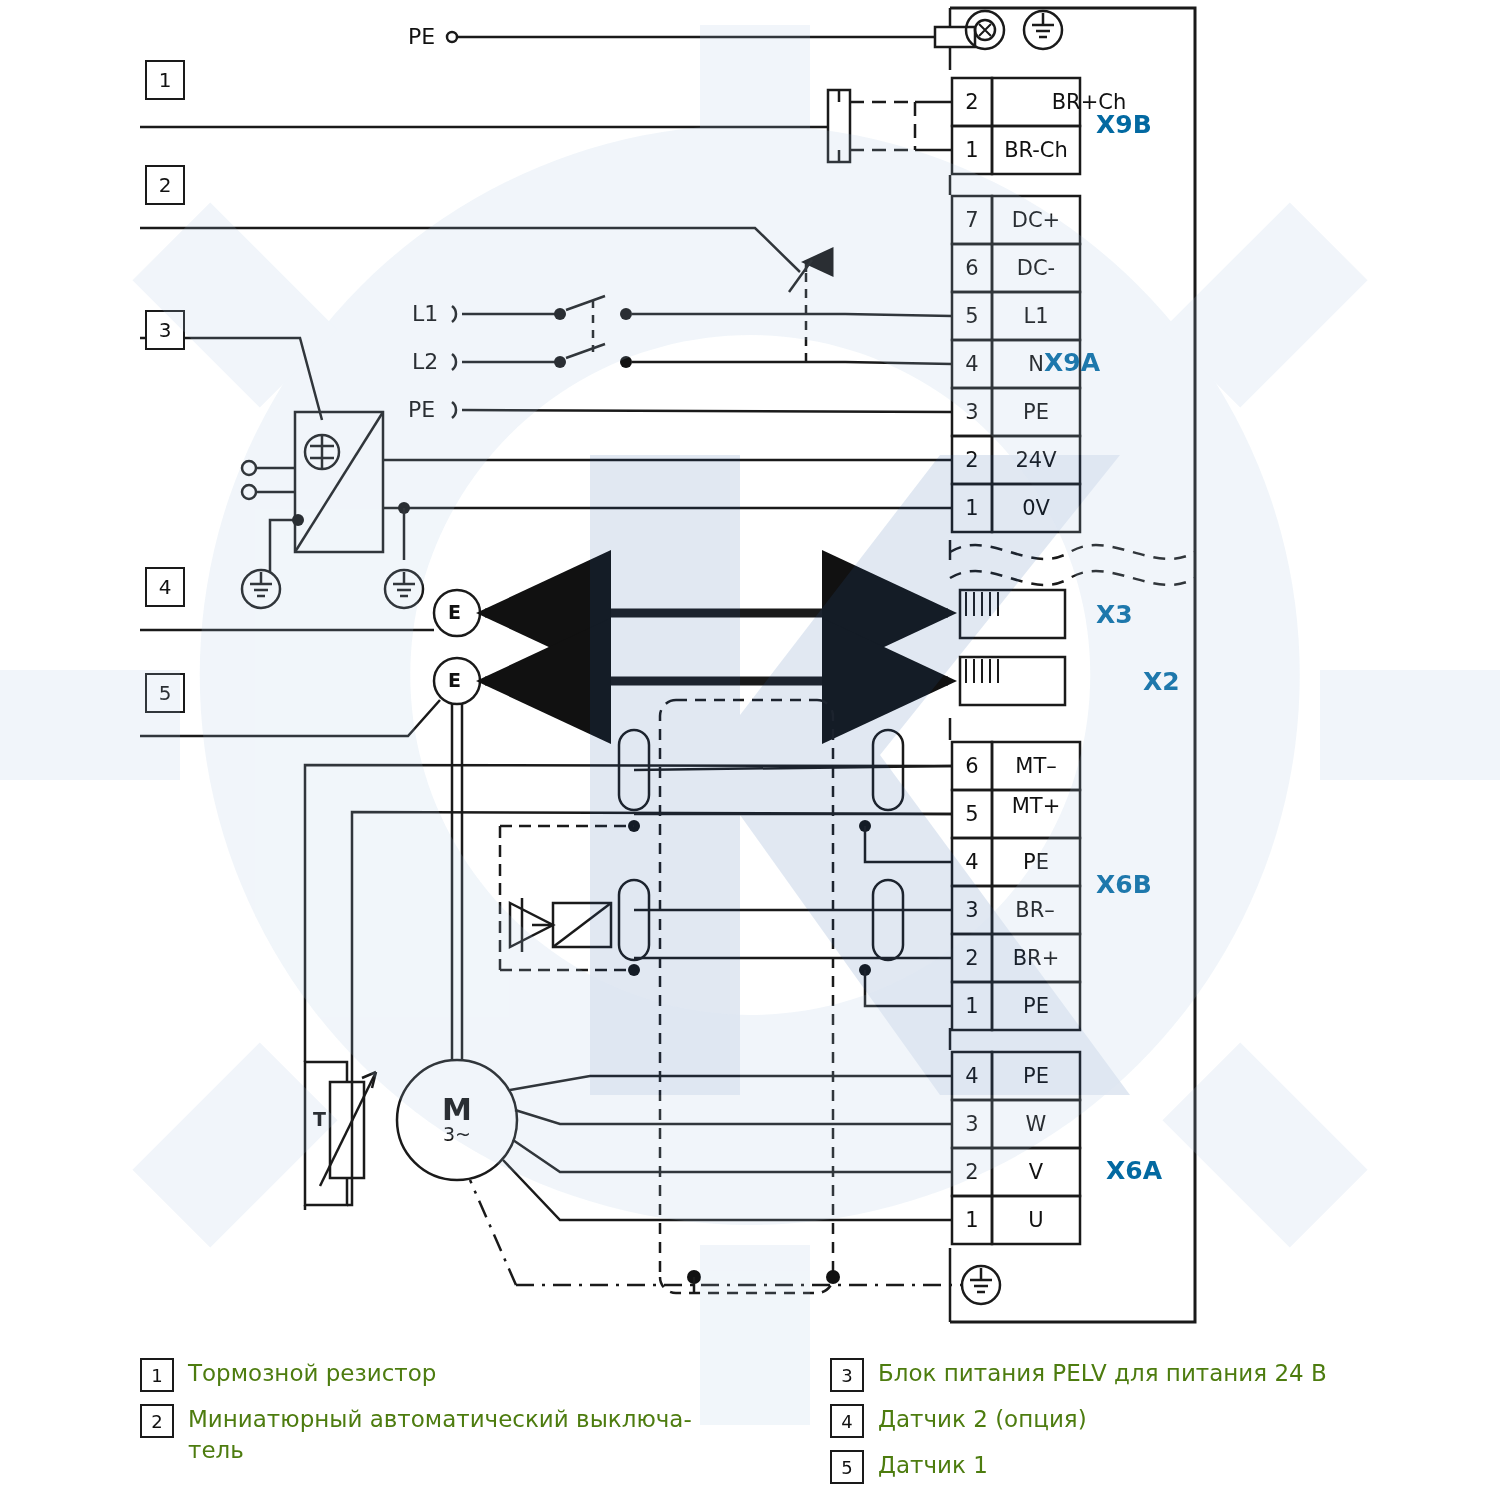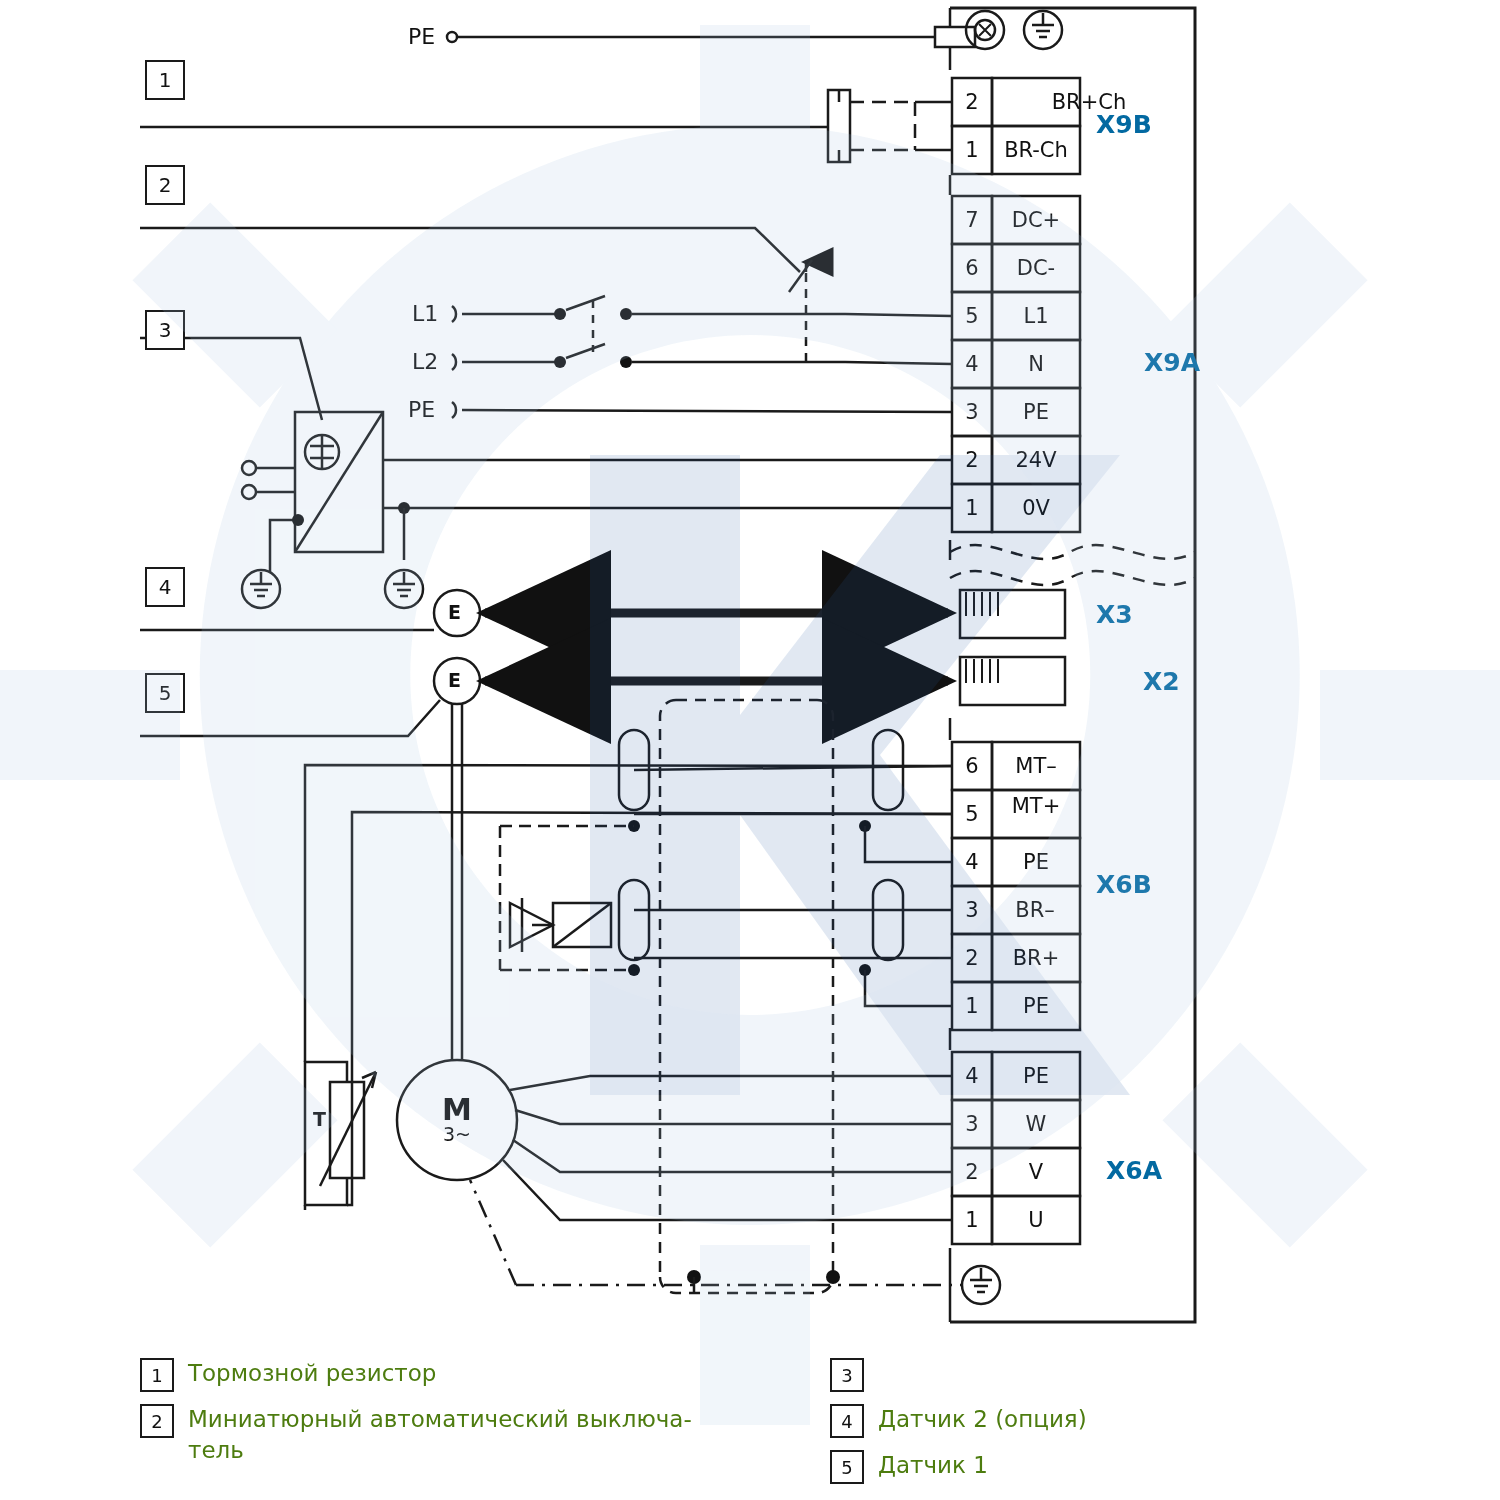--- a/index.html
+++ b/index.html
@@ -327,21 +327,21 @@
     </div>
   <div class="tname" style="left:992px;top:436px;width:88px;height:48px;">
       <span class="termlabel">24V</span>
     </div>
   <div class="tnum" style="left:952px;top:484px;width:40px;height:48px;">
       <span class="termlabel">1</span>
     </div>
   <div class="tname" style="left:992px;top:484px;width:88px;height:48px;">
       <span class="termlabel">0V</span>
     </div>
-  <div class="grpname" style="left:1144px;top:348px;">X9A</div>
+  <div class="grpname" style="left:1044px;top:348px;">X9A</div>
 
   <div class="grpname" style="left:1096px;top:600px;">X3</div>
   <div class="grpname" style="left:1096px;top:667px;margin-left:47px;">X2</div>
 
   <div class="tnum" style="left:952px;top:742px;width:40px;height:48px;">
       <span class="termlabel">6</span>
     </div>
   <div class="tname" style="left:992px;top:742px;width:88px;height:48px;">
       <span class="termlabel">MT–</span>
     </div>
@@ -427,20 +427,21 @@
         <div class="legend-text">Тормозной резистор</div>
       </div>
       <div class="legend-row">
         <div class="legend-box">2</div>
         <div class="legend-text">Миниатюрный автоматический выключа-тель</div>
       </div>
     </div>
     <div class="legend-col" style="left:690px;width:600px;">
       <div class="legend-row">
         <div class="legend-box">3</div>
+        <div class="legend-text">Блок питания PELV для питания 24 В</div>
       </div>
       <div class="legend-row">
         <div class="legend-box">4</div>
         <div class="legend-text">Датчик 2 (опция)</div>
       </div>
       <div class="legend-row">
         <div class="legend-box">5</div>
         <div class="legend-text">Датчик 1</div>
       </div>
     </div>

